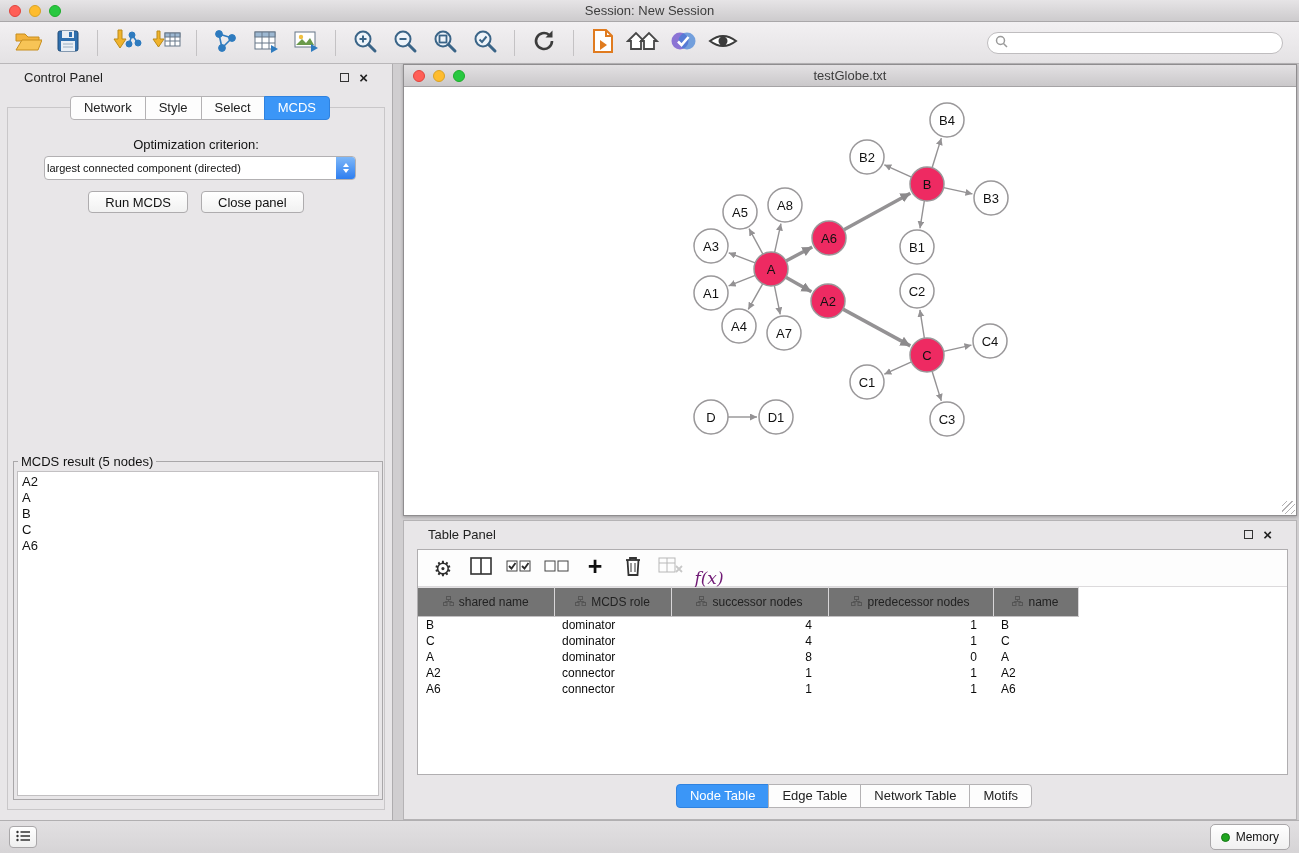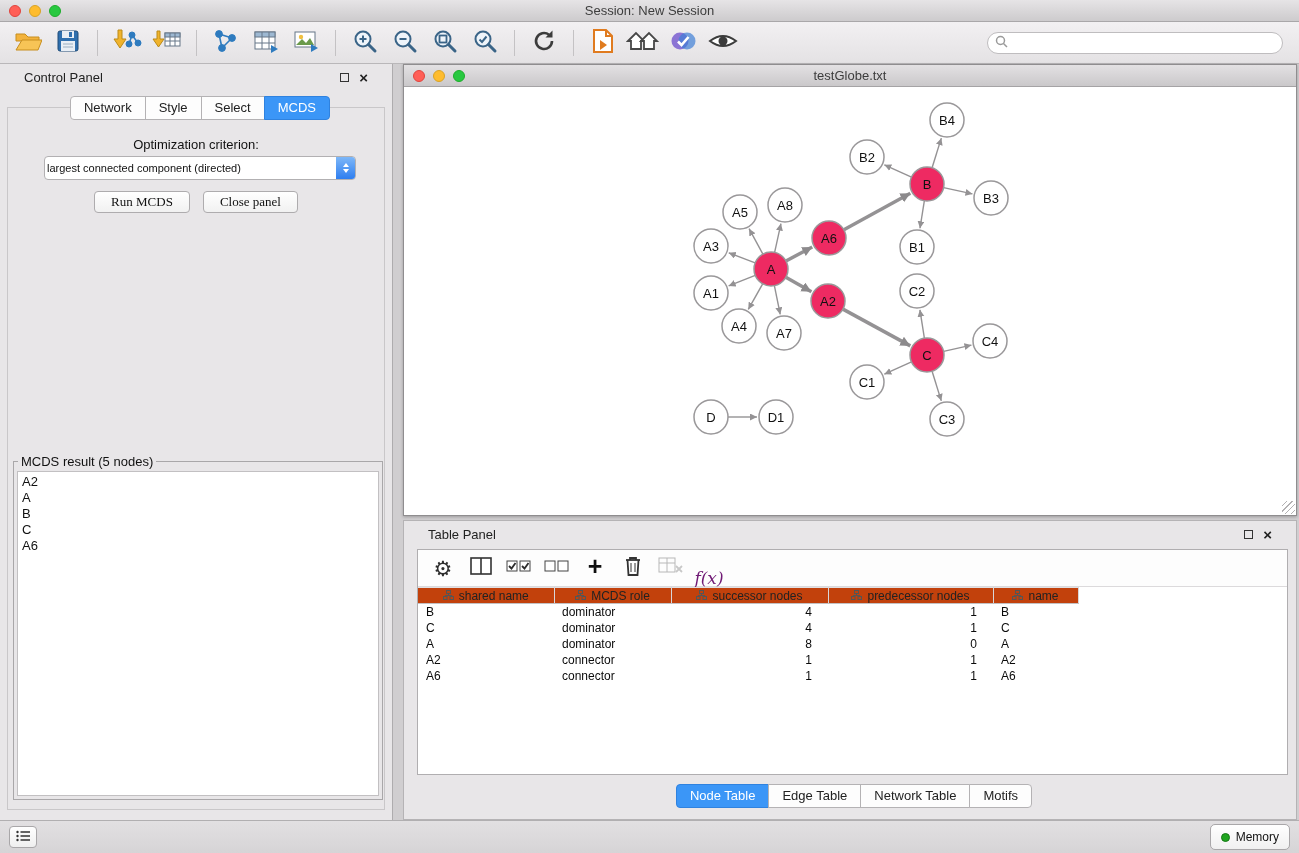--- a/index.html
+++ b/index.html
@@ -37,21 +37,21 @@
   .seg-tab:first-child { border-radius:4px 0 0 4px; margin-left:8px; }
   .seg-tab:last-child { border-radius:0 4px 4px 0; }
   .seg-tab.active { background:#3b96f7; border-color:#2f82df; color:#fff; }
   .cp-box { position:absolute; top:43px; left:7px; right:7px; bottom:10px; border:1px solid #c9c7c9; }
   .opt-label { position:absolute; top:73px; left:0; right:0; text-align:center; font-size:13px; color:#111; }
   .dropdown { position:absolute; top:92px; left:44px; width:312px; height:24px; background:#fff; border:1px solid #b2b0b2; border-radius:4px; display:flex; align-items:center; }
   .dropdown .dval { flex:1; font-size:11px; padding:0 2px; color:#111; white-space:nowrap; overflow:hidden; }
   .dd-stepper { width:19px; height:22px; margin:0; border-radius:0 3px 3px 0; background:linear-gradient(#7db7f8,#2e7ef0); display:flex; flex-direction:column; align-items:center; justify-content:center; gap:2px; }
   .tri-up { width:0; height:0; border-left:3.5px solid transparent; border-right:3.5px solid transparent; border-bottom:4.5px solid #fff; }
   .tri-dn { width:0; height:0; border-left:3.5px solid transparent; border-right:3.5px solid transparent; border-top:4.5px solid #fff; }
-  .btn-row { position:absolute; top:127px; left:0; right:0; display:flex; justify-content:center; gap:13px;font-family:Liberation Serif, serif; }
+  .btn-row { position:absolute; top:127px; left:0; right:0; display:flex; justify-content:center; gap:13px; }
   .push-btn { height:22px; padding:0 16px; font-size:13px; color:#111; background:linear-gradient(#ffffff,#f1f1f1); border:1px solid #aeacae; border-radius:4px; display:flex; align-items:center; }
   .result-fieldset { position:absolute; top:390px; left:13px; right:9px; bottom:20px; border:1px solid #a9a7a9; padding:0; }
   .result-fieldset legend { font-size:13px; color:#111; margin-left:4px; padding:0 3px; }
   .result-list { position:absolute; inset:2px 3px 3px 3px; background:#fff; border:1px solid #c2c0c2; font-size:13px; color:#111; padding:2px 4px; overflow:auto; }
   .result-item { line-height:16px; }
 
   
   .right-area { flex:1; display:flex; flex-direction:column; padding:0 2px 0 10px; min-width:0;justify-content:flex-end; }
 
   
@@ -64,21 +64,21 @@
   
   .table-panel { margin-top:4px; flex:1; background:#e8e6e8; border:1px solid #b5b3b5; position:relative; min-height:0; }
   .tp-content { position:absolute; top:28px; left:13px; right:8px; bottom:44px; background:#fff; border:1px solid #b0aeb0; display:flex; flex-direction:column; }
   .tp-toolbar { height:37px; display:flex; align-items:center; gap:8px; padding:0 10px; border-bottom:1px solid #dcdadc; background:#fdfdfd; }
   .tp-tool { min-width:30px; height:30px; display:flex; align-items:center; justify-content:center; }
   .gear-glyph { font-size:21px; color:#2e2e2e; line-height:1; }
   .plus-glyph { font-size:25px; font-weight:bold; color:#101010; line-height:1; margin-top:-3px; }
   .fx-glyph { font-family:"DejaVu Serif", serif; font-style:italic; font-size:17px; color:#701a75;margin-top:20px; }
   .tp-tablewrap { flex:1; overflow:auto; background:#fff; }
   table.node-table { border-collapse:collapse; table-layout:fixed; font-size:12px; }
-  .node-table th { background:#c2410c; border-right:1px solid #d8d6d8; border-bottom:1px solid #c3c1c3; border-top:1px solid #e2e0e2; height:16px; font-weight:normal; color:#222; }
+  .node-table th { background:#737373; border-right:1px solid #d8d6d8; border-bottom:1px solid #c3c1c3; border-top:1px solid #e2e0e2; height:29px; font-weight:normal; color:#222; }
   .th-inner { display:flex; align-items:center; justify-content:center; gap:5px; padding:0 4px; font-size:12px; }
   .node-table td { height:16px; padding:0 8px; color:#0b0b0b; white-space:nowrap; overflow:hidden; }
   .node-table td.al-r { text-align:right; padding-right:16px; }
   .bottom-tabs { position:absolute; bottom:11px; left:0; right:0; display:flex; justify-content:center; }
 
   
   .statusbar { position:absolute; left:0; right:0; bottom:0; height:33px; background:linear-gradient(#e2e0e2,#d6d4d6); border-top:1px solid #b1afb1; display:flex; align-items:center; padding:0 9px; }
   .list-btn { width:28px; height:22px; background:linear-gradient(#fff,#efefef); border:1px solid #a9a7a9; border-radius:4px; display:flex; align-items:center; justify-content:center; }
   .memory-btn { margin-left:auto; height:22px; padding:12px 10px; background:linear-gradient(#fff,#f0f0f0); border:1px solid #a9a7a9; border-radius:5px; display:flex; align-items:center; gap:6px; font-size:12px; color:#111; }
   .mem-dot { width:9px; height:9px; border-radius:50%; background:#1fa51f; border:1px solid #157815; }

